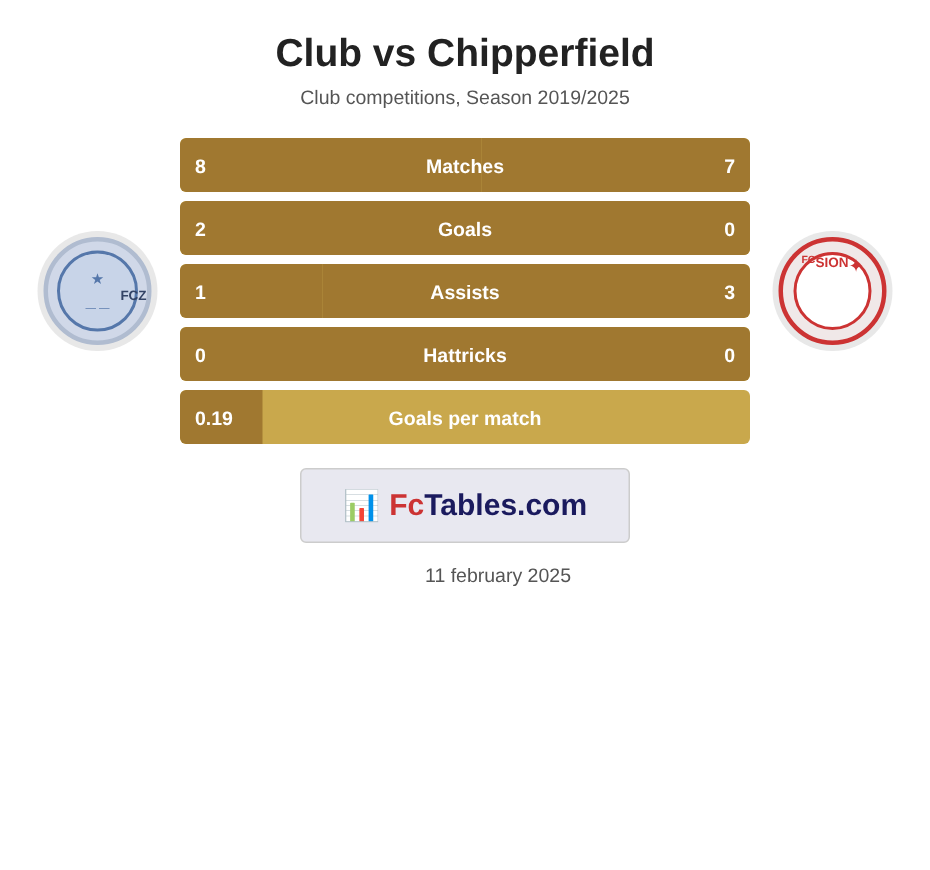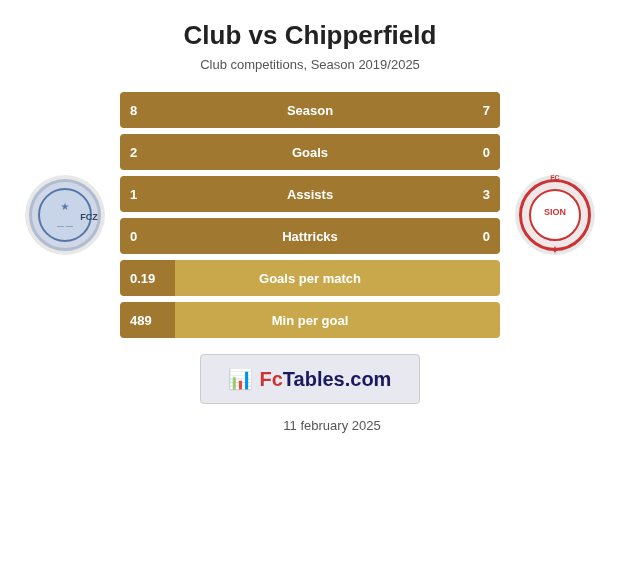--- a/index.html
+++ b/index.html
@@ -98,24 +98,23 @@
       justify-content: center;
     }
 
     .sion-inner {
       width: 52px;
       height: 52px;
       border-radius: 50%;
       background: #fff;
       border: 2px solid #cc3333;
       display: flex;
-      align-items: center;
-      justify-content: center;
-      flex-direction: column;
-      gap: 26px;
+      align-items: flex-start;
+      justify-content: center;
+      flex-direction: row;
     }
 
     .sion-text-fc {
       font-size: 7px;
       font-weight: bold;
       color: #cc3333;
     }
 
     .sion-text-sion {
       font-size: 9px;
@@ -255,21 +254,21 @@
       </div>
     </div>
   </div>
 
   <div class="stats-area" id="stats-container">
   <div class="stat-row">
         <div class="stat-bar-bg">
           <div class="stat-bar-fill-left" style="width: 53%;"></div>
           <div class="stat-bar-fill-right" style="width: 47%;"></div>
           <span class="stat-val-left">8</span>
-          <span class="stat-label">Season</span>
+          <span class="stat-label">Matches</span>
           <span class="stat-val-right">7</span>
         </div>
       </div>
       <div class="stat-row">
         <div class="stat-bar-bg">
           <div class="stat-bar-fill-left" style="width: 100%;"></div>
           <span class="stat-val-left">2</span>
           <span class="stat-label">Goals</span>
           <span class="stat-val-right">0</span>
         </div>
@@ -290,27 +289,20 @@
           <span class="stat-val-left">0</span>
           <span class="stat-label">Hattricks</span>
           <span class="stat-val-right">0</span>
         </div>
       </div>
       <div class="stat-row">
         <div class="stat-bar-bg">
           <div class="stat-bar-fill-left" style="width: 55px; border-radius: 4px 0px 0px 4px;"></div>
           <span class="stat-val-left">0.19</span>
           <span class="stat-label">Goals per match</span>
-        </div>
-      </div>
-      <div class="stat-row">
-        <div class="stat-bar-bg">
-          <div class="stat-bar-fill-left" style="width: 55px; border-radius: 4px 0px 0px 4px;"></div>
-          <span class="stat-val-left">489</span>
-          <span class="stat-label">Min per goal</span>
         </div>
       </div>
     </div>
 
   <div class="logo-right">
     <div class="logo-placeholder">
       <div class="sion-logo">
         <div class="sion-inner">
           <span class="sion-text-fc">FC</span>
           <span class="sion-text-sion">SION</span>

